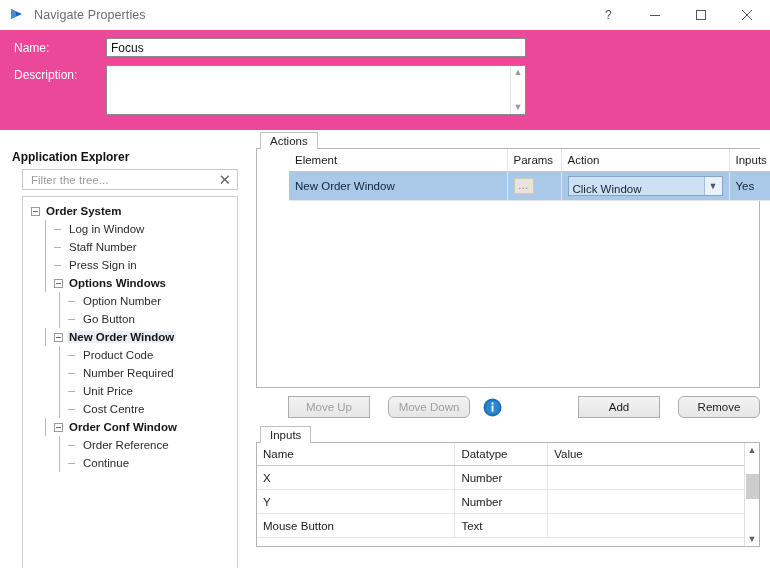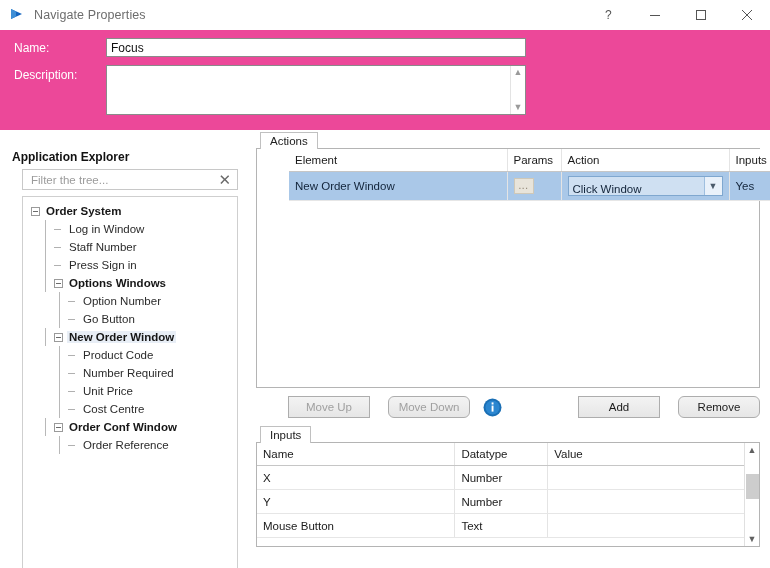--- a/index.html
+++ b/index.html
@@ -468,20 +468,27 @@
           <span class="vspace"></span>
           <span class="expander"></span>
           <span class="tlabel">Order Conf Window</span>
         </div>
         <div class="tnode">
           <span class="tindent" style="width:36px"></span>
           <span class="vline"></span>
           <span class="vspace"></span>
           <span class="stub"></span>
           <span class="tlabel">Order Reference</span>
+        </div>
+        <div class="tnode">
+          <span class="tindent" style="width:36px"></span>
+          <span class="vline"></span>
+          <span class="vspace"></span>
+          <span class="stub"></span>
+          <span class="tlabel">Continue</span>
         </div>
       </div>
   </div>
 
   <div class="right-panel">
 
     <div class="tabstrip">
       <div class="tab">Actions</div>
     </div>
 

